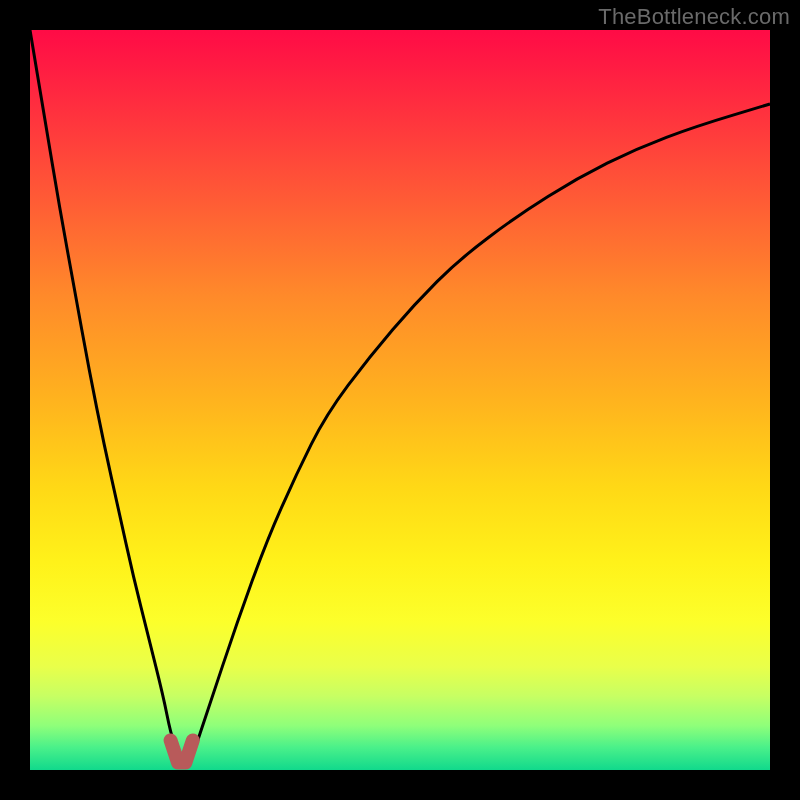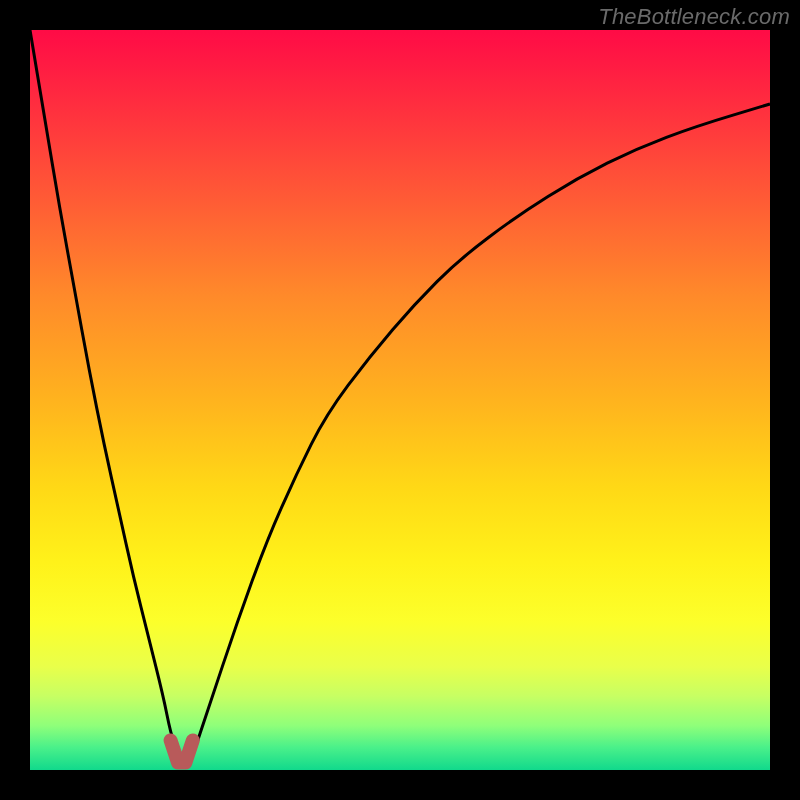--- a/index.html
+++ b/index.html
@@ -33,21 +33,20 @@
   }
   .watermark {
     position: absolute;
     top: 4px;
     right: 10px;
     font-family: Arial, Helvetica, sans-serif;
     font-size: 22px;
     color: #6a6a6a;
     font-weight: 500;
     letter-spacing: 0.2px;
-    font-style: italic;
   }
   svg.curve {
     position: absolute;
     left: 0; top: 0;
     width: 740px;
     height: 740px;
     overflow: visible;
   }
 </style>
 </head>

